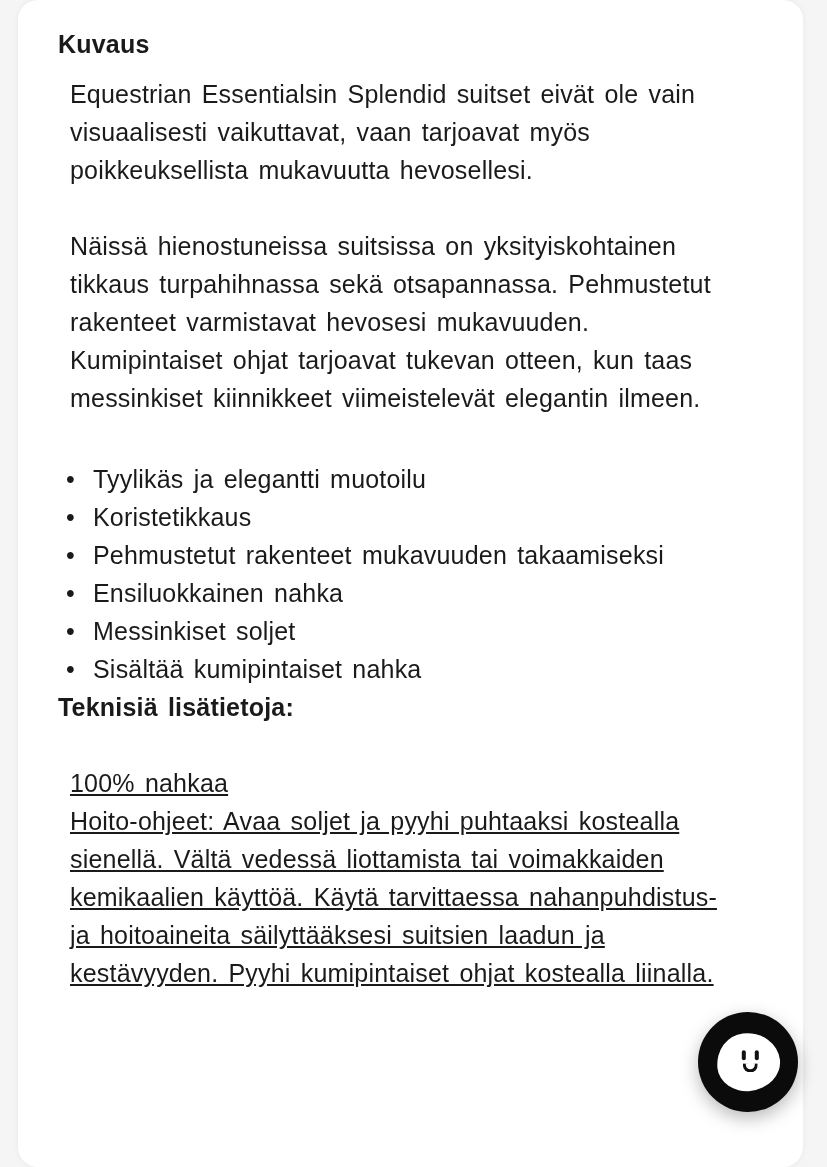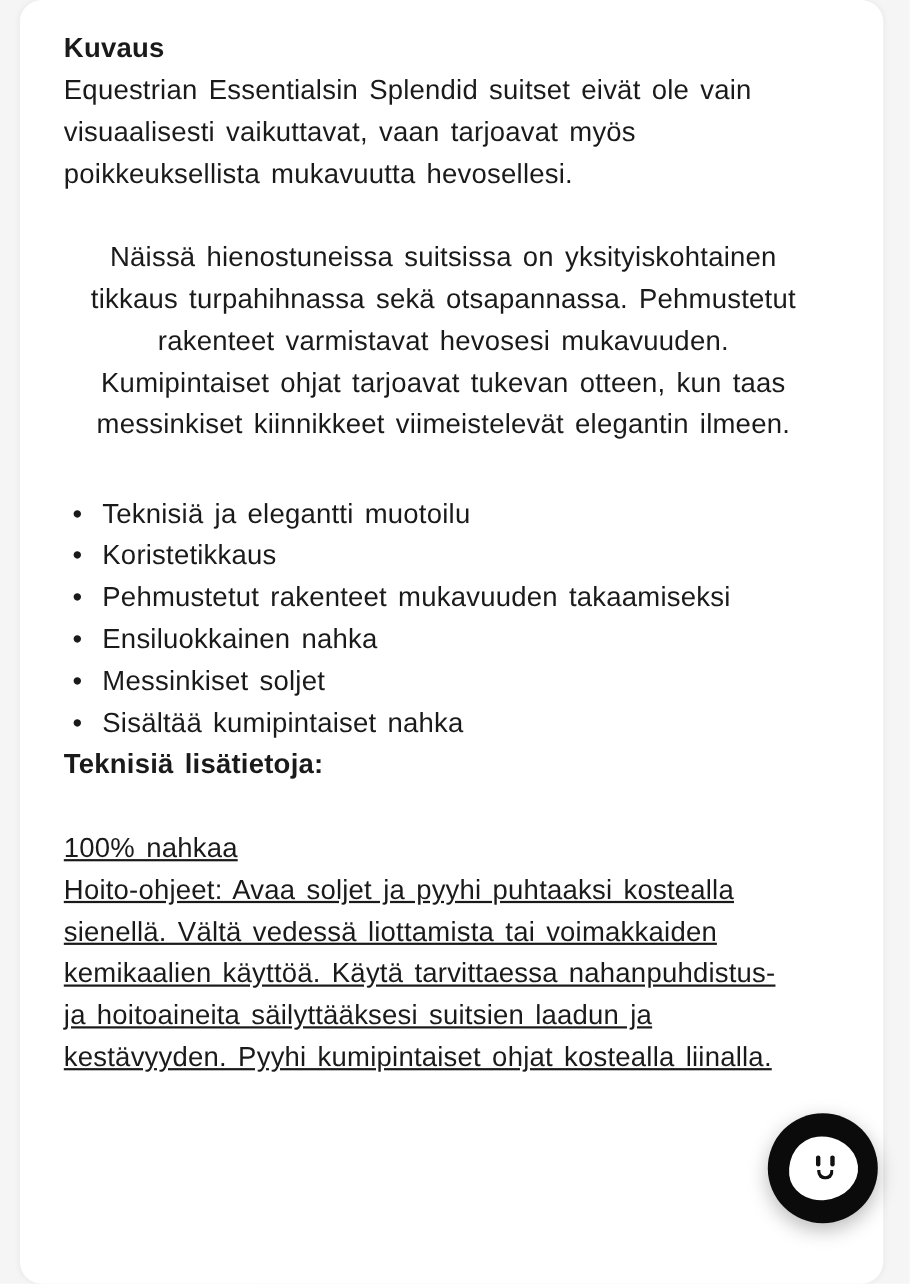--- a/index.html
+++ b/index.html
@@ -34,22 +34,22 @@
     line-height:38px;
     letter-spacing:0.2px;
     word-spacing:3px;
     border-radius:20px;
   }
   h2{
     margin:0;
     font-weight:700;
     color:var(--heading);
   }
-  .para{margin:0;white-space:nowrap;}
-  .para-gap{margin-top:38px;text-align:center;}
+  .para{margin:12px;white-space:nowrap;}
+  .para-gap{margin-top:38px;}
   .h-features{margin-top:64px;}
   .features{
     list-style:none;
     margin:43px 0 0 0;
     padding:0;
   }
   .features li{
     position:relative;
     padding-left:35px;
     white-space:nowrap;
@@ -116,21 +116,21 @@
 <div class="card">
 
   <h2>Kuvaus</h2>
 
   <div class="para">Equestrian Essentialsin Splendid suitset eivät ole vain<br>visuaalisesti vaikuttavat, vaan tarjoavat myös<br>poikkeuksellista mukavuutta hevosellesi.</div>
 
   <div class="para para-gap">Näissä hienostuneissa suitsissa on yksityiskohtainen<br>tikkaus turpahihnassa sekä otsapannassa. Pehmustetut<br>rakenteet varmistavat hevosesi mukavuuden.<br>Kumipintaiset ohjat tarjoavat tukevan otteen, kun taas<br>messinkiset kiinnikkeet viimeistelevät elegantin ilmeen.</div>
 
 
   <ul class="features">
-      <li>Teknisiä ja elegantti muotoilu</li>
+      <li>Tyylikäs ja elegantti muotoilu</li>
       <li>Koristetikkaus</li>
       <li>Pehmustetut rakenteet mukavuuden takaamiseksi</li>
       <li>Ensiluokkainen nahka</li>
       <li>Messinkiset soljet</li>
       <li>Sisältää kumipintaiset nahka</li>
     </ul>
 
   <h2 class="h-tech">Teknisiä lisätietoja:</h2>
 
   <div class="para tech">100% nahkaa<br>Hoito-ohjeet: Avaa soljet ja pyyhi puhtaaksi kostealla<br>sienellä. Vältä vedessä liottamista tai voimakkaiden<br>kemikaalien käyttöä. Käytä tarvittaessa nahanpuhdistus-<br>ja hoitoaineita säilyttääksesi suitsien laadun ja<br>kestävyyden. Pyyhi kumipintaiset ohjat kostealla liinalla.</div>

